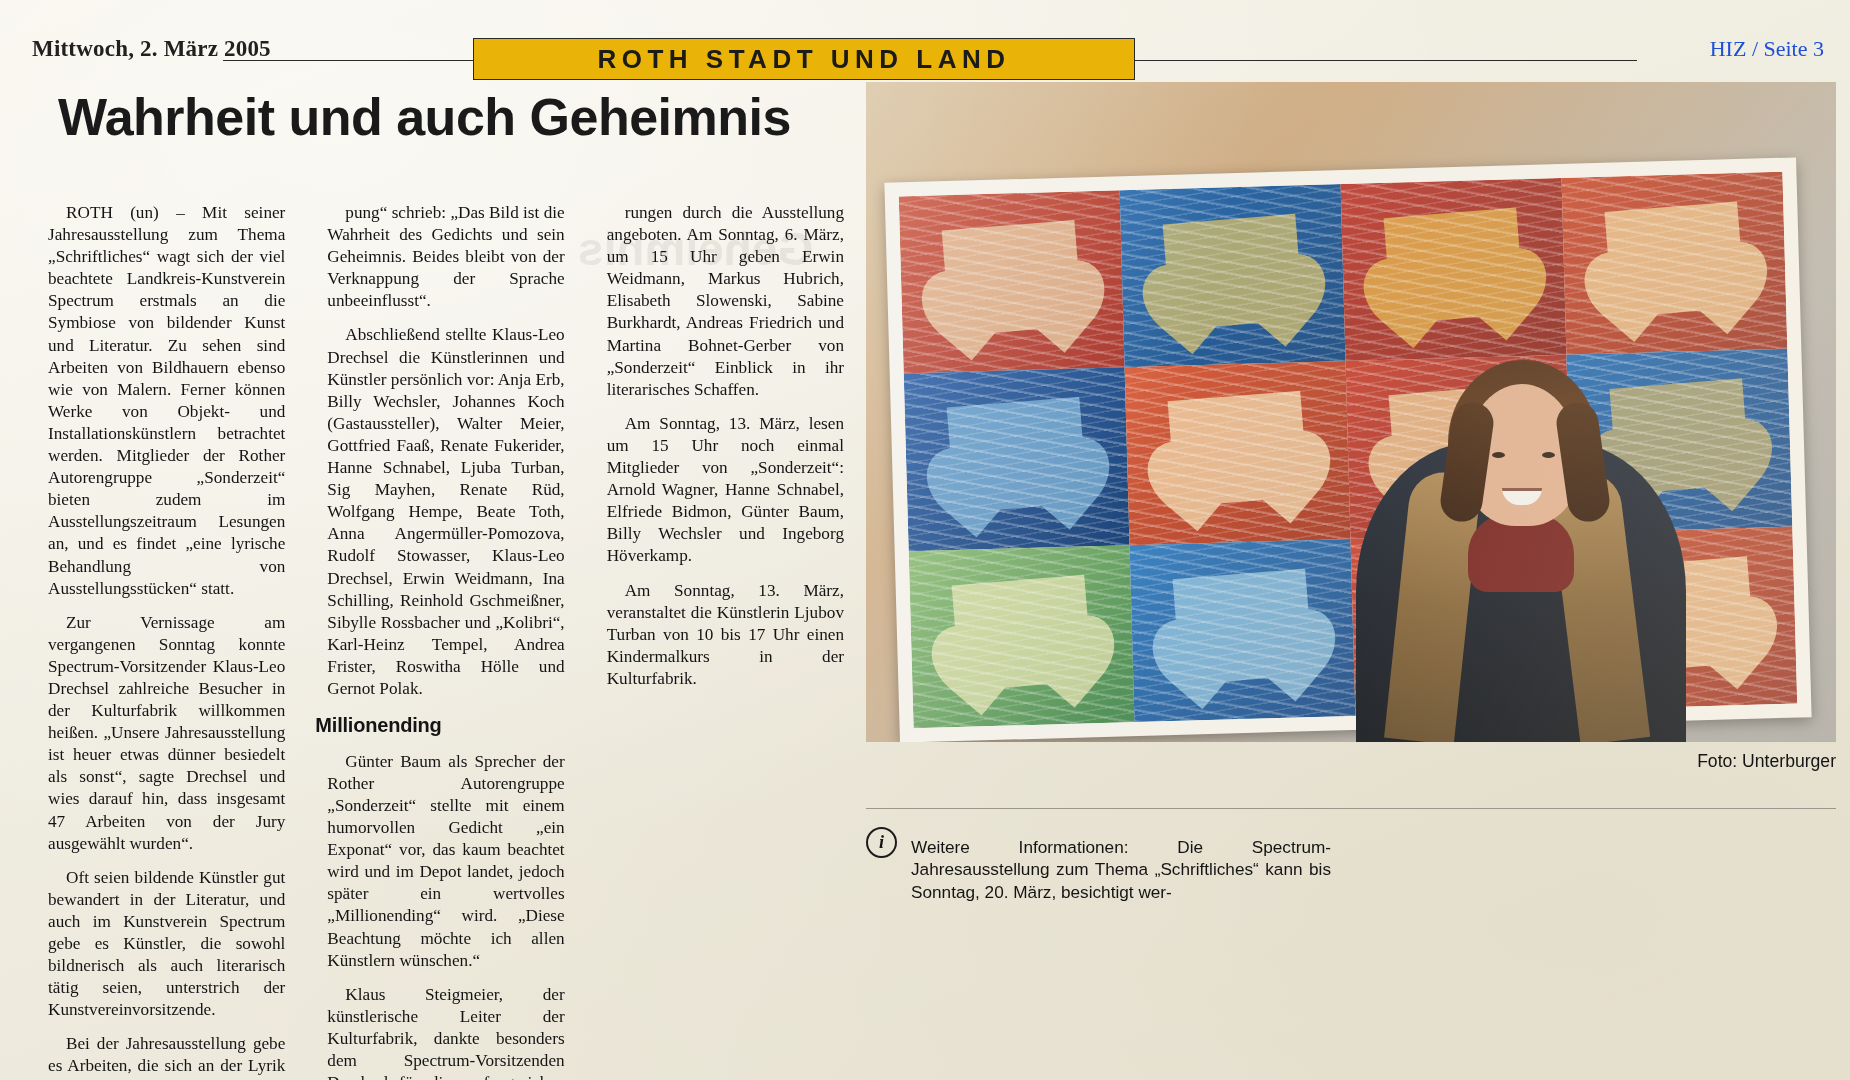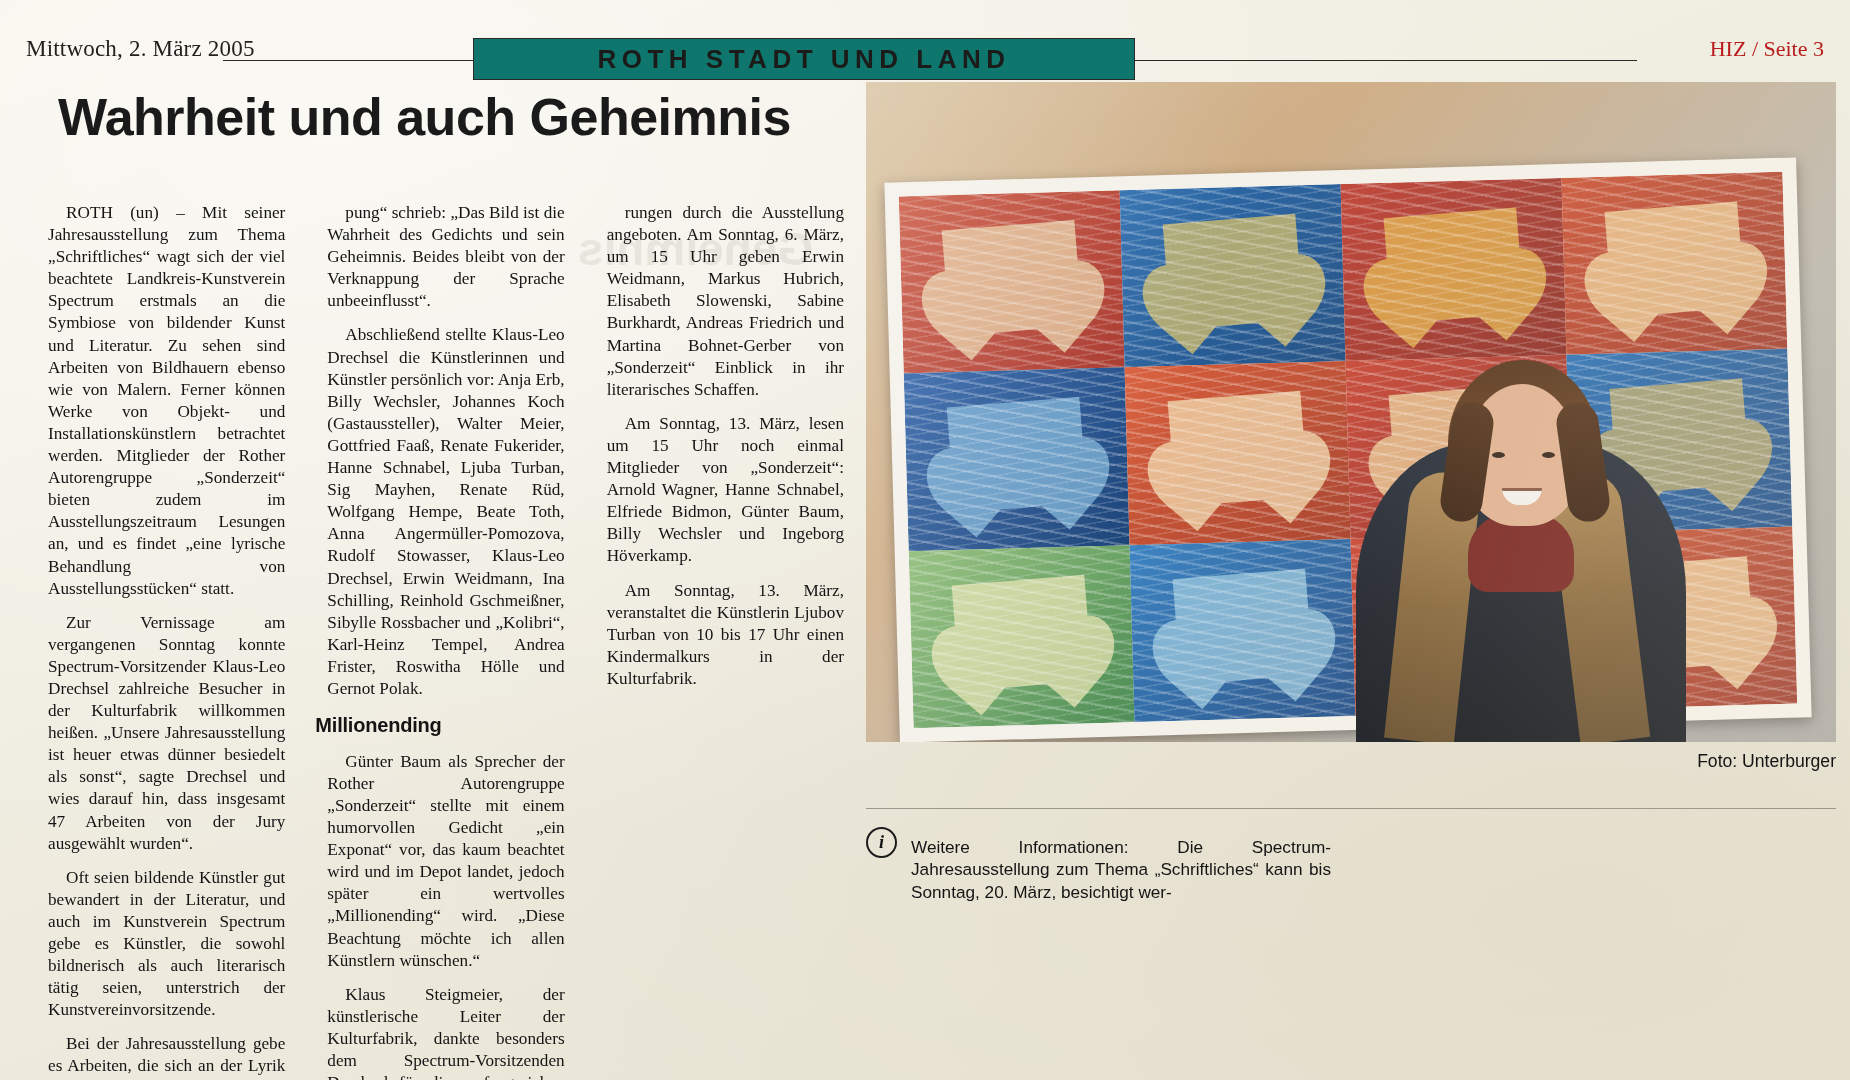--- a/index.html
+++ b/index.html
@@ -32,48 +32,49 @@
     box-sizing: border-box;
   }
 
   
   .masthead {
     position: relative;
     height: 58px;
   }
   .masthead-date {
     position: absolute;
-    left: 8px;
+    left: 14px;
     top: 22px;
     font-size: 23px;
     letter-spacing: 0.2px;
     color: #22211f;
+    font-weight: bold;
   }
   .masthead-page {
     position: absolute;
     right: 8px;
     top: 22px;
     font-size: 22px;
-    color: #b91c1c;
+    color: #1d4ed8;
   }
   .masthead-rule {
     position: absolute;
     left: 205px;
     right: 195px;
     top: 46px;
     border-top: 1.5px solid #2a2a28;
   }
   .masthead-titlebox {
     position: absolute;
     left: 455px;
     top: 24px;
     width: 660px;
     height: 40px;
     border: 1.5px solid #2a2a28;
-    background: #0f766e;
+    background: #eab308;
     display: flex;
     align-items: center;
     justify-content: center;
   }
   .masthead-title {
     font-family: "Liberation Sans", sans-serif;
     font-weight: bold;
     font-size: 26px;
     letter-spacing: 5.5px;
     color: #1b1b19;

